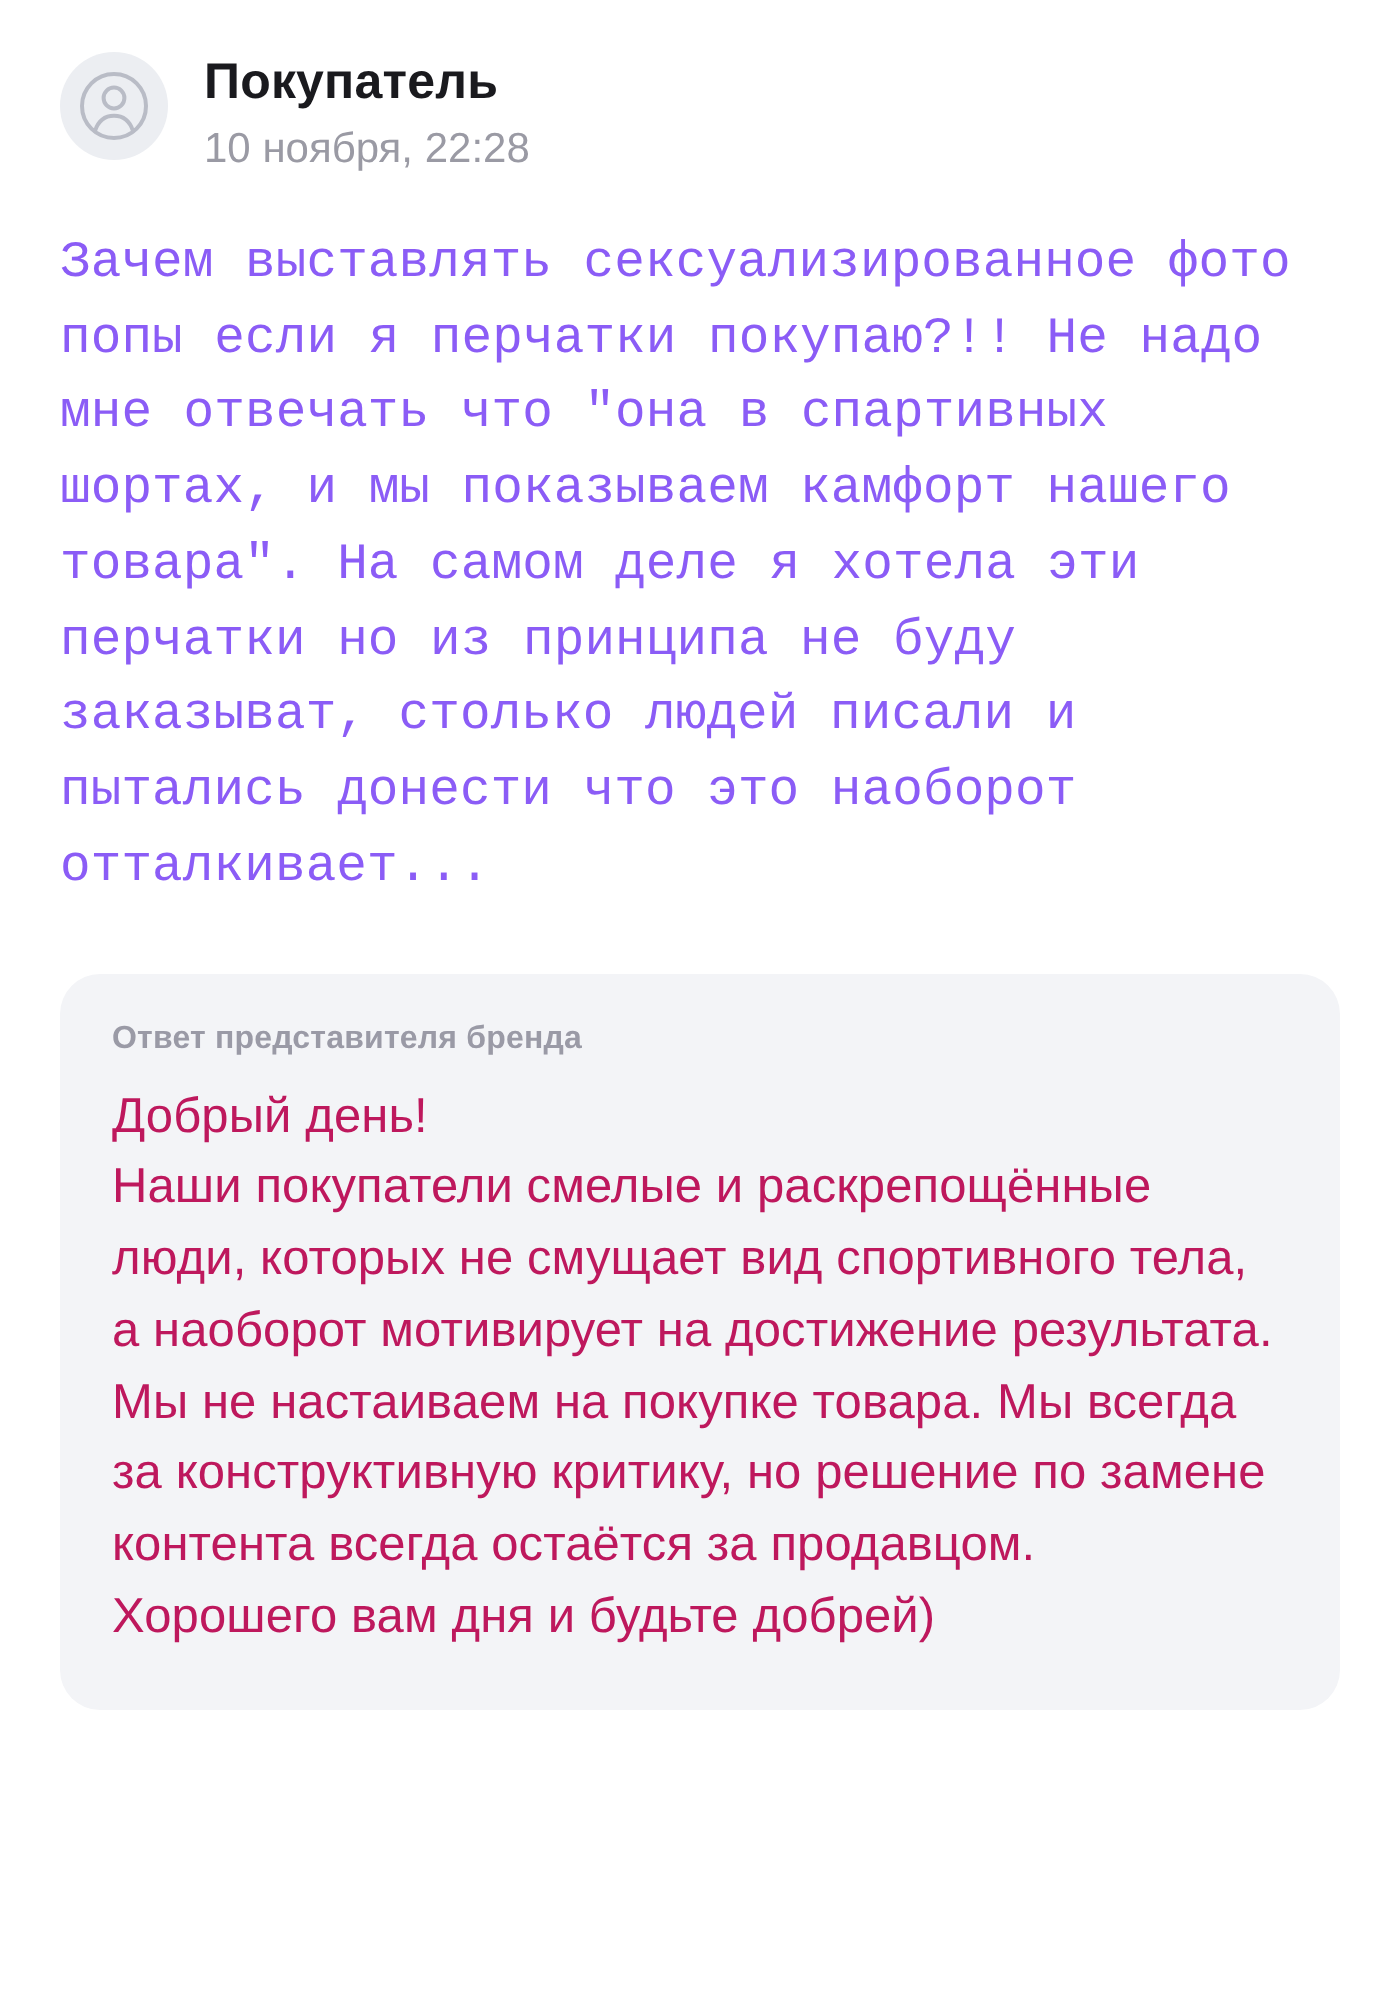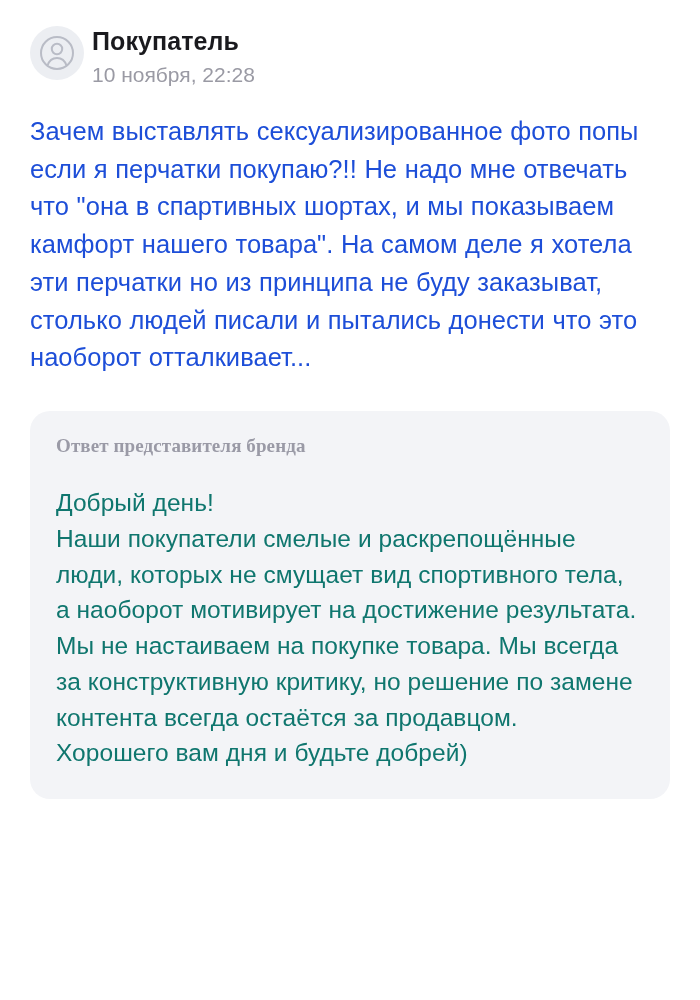--- a/index.html
+++ b/index.html
@@ -21,21 +21,21 @@
     box-sizing: border-box;
     padding: 26px 30px 0 30px;
     background: #ffffff;
     position: relative;
   }
 
   
   .review-header {
     display: flex;
     align-items: flex-start;
-    gap: 8px;
+    gap: 18px;
     margin-bottom: 26px;
   }
   .avatar {
     width: 54px;
     height: 54px;
     border-radius: 50%;
     background: #eceef2;
     flex: 0 0 54px;
     display: flex;
     align-items: center;
@@ -60,45 +60,45 @@
     margin-top: 6px;
     font-size: 21px;
     color: #9a9aa4;
     line-height: 1.2;
   }
 
   
   .review-body {
     font-size: 25.5px;
     line-height: 1.48;
-    color: #1d4ed8;
+    color: #8b5cf6;
     letter-spacing: 0.05px;
     margin: 0 0 34px 0;
     word-spacing: 0.4px;
+    font-family: Liberation Mono, monospace;
   }
 
   
   .brand-reply {
     background: #f3f4f7;
     border-radius: 20px;
     padding: 24px 26px 28px 26px;
     box-sizing: border-box;
   }
   .brand-reply-title {
-    font-size: 19px;
+    font-size: 16px;
     font-weight: bold;
     color: #9a9aa6;
-    margin-bottom: 28px;
+    margin-bottom: 12px;
     letter-spacing: 0.1px;
-    font-family: Liberation Serif, serif;
   }
   .brand-reply-text {
     font-size: 24.5px;
     line-height: 1.46;
-    color: #0f766e;
+    color: #be185d;
     white-space: pre-line;
     letter-spacing: 0.05px;
   }
 </style>
 </head>
 <body>
 
 <div class="review-card">
 
   <div class="review-header">

